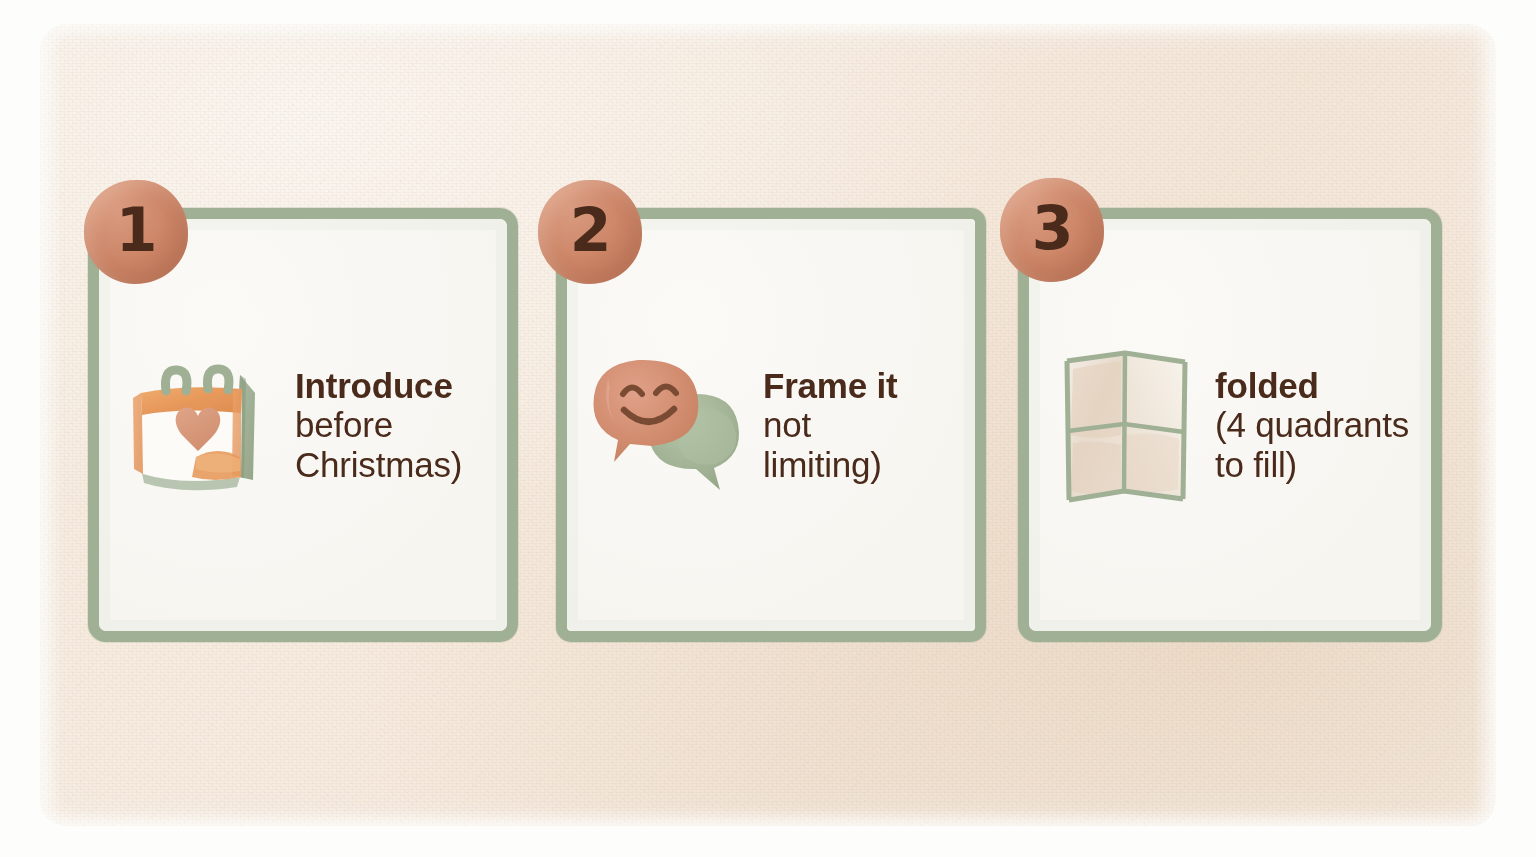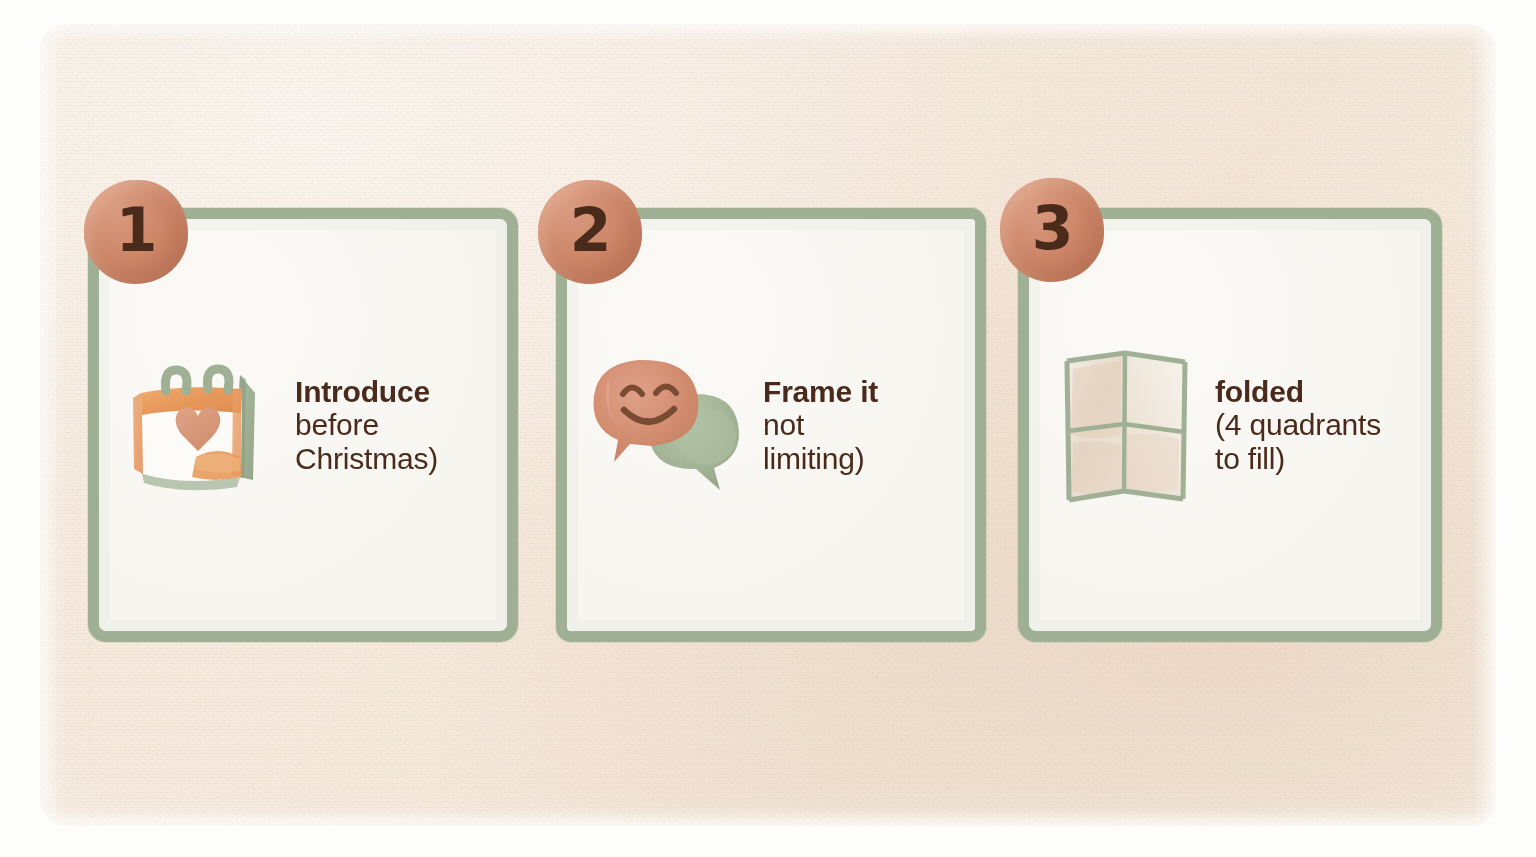--- a/index.html
+++ b/index.html
@@ -157,21 +157,21 @@
     width: 186px;
     display: flex;
     align-items: center;
     justify-content: center;
   }
   .card-3 .icon-slot { width: 176px; }
 
   .text-slot {
     flex: 1 1 auto;
     color: #4a2b1b;
-    font-size: 30px;
+    font-size: 35px;
     line-height: 1.12;
     letter-spacing: -0.2px;
     white-space: nowrap;
   }
   .t-bold { font-weight: 700; }
   .t-reg  { font-weight: 400; }
 
   
   .ico { display:block; }
 

